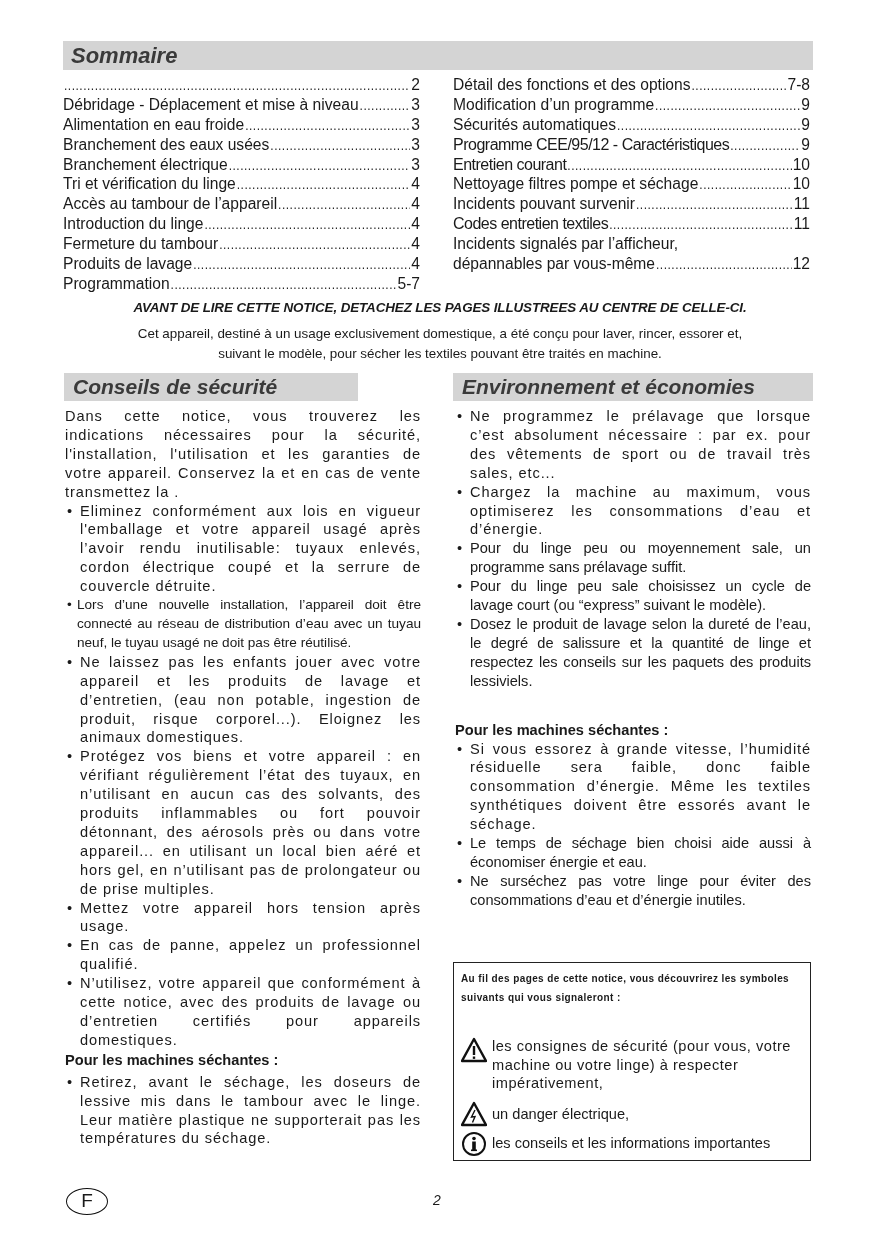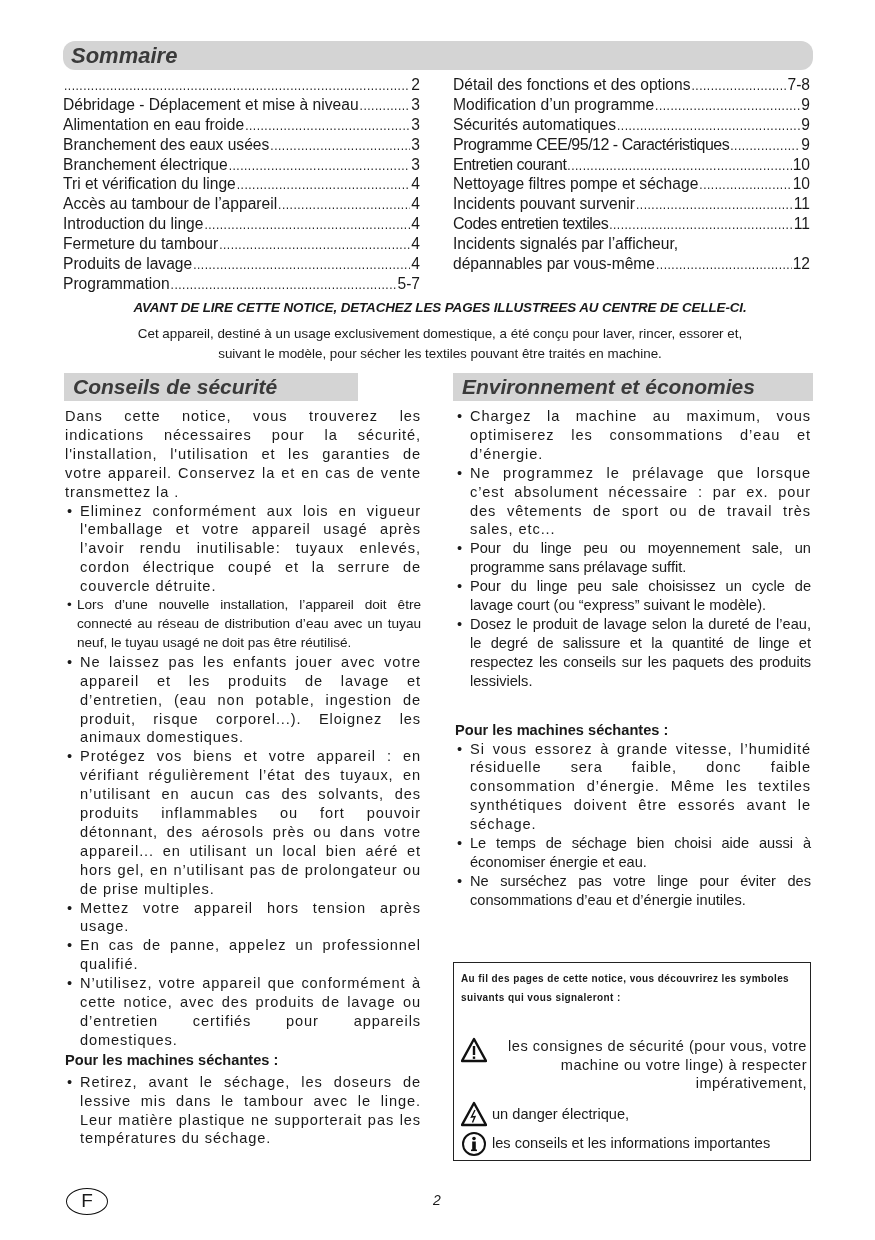--- a/index.html
+++ b/index.html
@@ -41,21 +41,21 @@
   .sym .txt { font-size: 14.6px; line-height: 18.6px; }
 
   .lang-badge { position: absolute; left: 66px; top: 1188px; width: 42px; height: 27px;
                 border: 1.6px solid #111; border-radius: 50%; box-sizing: border-box;
                 text-align: center; font-size: 19px; line-height: 24px; }
   .page-num { position: absolute; left: 433px; top: 1192px; font-style: italic; font-size: 14px; }
 </style>
 </head>
 <body>
 
-<div class="bar" style="left:63px; top:41px; width:750px; height:29px;border-radius:12px;">
+<div class="bar" style="left:63px; top:41px; width:750px; height:29px;">
   <span class="bar-title" style="font-size:22px; line-height:29px;">Sommaire</span>
 </div>
 
 <div class="toc" style="left:63px; top:75px; width:357px;">
   <div class="toc-row">
       <span class="dots"></span>
       <span class="pg">2</span>
     </div>
   <div class="toc-row">
       <span class="lbl">Débridage - Déplacement et mise à niveau</span>
@@ -185,37 +185,37 @@
     <li class="spaced">N’utilisez, votre appareil que conformément à cette notice, avec des produits de lavage ou d’entretien certifiés pour appareils domestiques.</li>
   </ul>
   <p class="subhead" style="margin-top:1px; margin-bottom:3px;">Pour les machines séchantes :</p>
   <ul class="bul">
     <li class="spaced">Retirez, avant le séchage, les doseurs de lessive mis dans le tambour avec le linge. Leur matière plastique ne supporterait pas les températures du séchage.</li>
   </ul>
 </div>
 
 <div class="col" style="left:455px; top:407px; width:356px;">
   <ul class="bul">
+    <li class="spaced">Ne programmez le prélavage que lorsque c’est absolument nécessaire : par ex. pour des vêtements de sport ou de travail très sales, etc...</li>
     <li class="spaced">Chargez la machine au maximum, vous optimiserez les consommations d’eau et d’énergie.</li>
-    <li class="spaced">Ne programmez le prélavage que lorsque c’est absolument nécessaire : par ex. pour des vêtements de sport ou de travail très sales, etc...</li>
     <li>Pour du linge peu ou moyennement sale, un programme sans prélavage suffit.</li>
     <li>Pour du linge peu sale choisissez un cycle de lavage court (ou “express” suivant le modèle).</li>
     <li>Dosez le produit de lavage selon la dureté de l’eau, le degré de salissure et la quantité de linge et respectez les conseils sur les paquets des produits lessiviels.</li>
   </ul>
   <p class="subhead" style="margin-top:30px;">Pour les machines séchantes :</p>
   <ul class="bul">
     <li class="spaced">Si vous essorez à grande vitesse, l’humidité résiduelle sera faible, donc faible consommation d’énergie. Même les textiles synthétiques doivent être essorés avant le séchage.</li>
     <li>Le temps de séchage bien choisi aide aussi à économiser énergie et eau.</li>
     <li>Ne surséchez pas votre linge pour éviter des consommations d’eau et d’énergie inutiles.</li>
   </ul>
 </div>
 
 <div class="symbox">
   <div class="head" style="letter-spacing:0.4px;">Au fil des pages de cette notice, vous découvrirez les symboles suivants qui vous signaleront :</div>
-  <div class="sym" style="top:74px;text-align:right;">
+  <div class="sym" style="top:74px;">
     <svg class="ico" viewBox="0 0 26 26">
       <path d="M13 2 L25 24 L1 24 Z" fill="none" stroke="#111" stroke-width="2.4" stroke-linejoin="round"></path>
       <rect x="11.8" y="9" width="2.4" height="9" fill="#111"></rect>
       <rect x="11.8" y="19.5" width="2.4" height="2.4" fill="#111"></rect>
     </svg>
     <span class="txt spaced" style="letter-spacing:0.5px;">les consignes de sécurité (pour vous, votre machine ou votre linge) à respecter impérativement,</span>
   </div>
   <div class="sym" style="top:138px;">
     <svg class="ico" viewBox="0 0 26 26">
       <path d="M13 2 L25 24 L1 24 Z" fill="none" stroke="#111" stroke-width="2.4" stroke-linejoin="round"></path>

